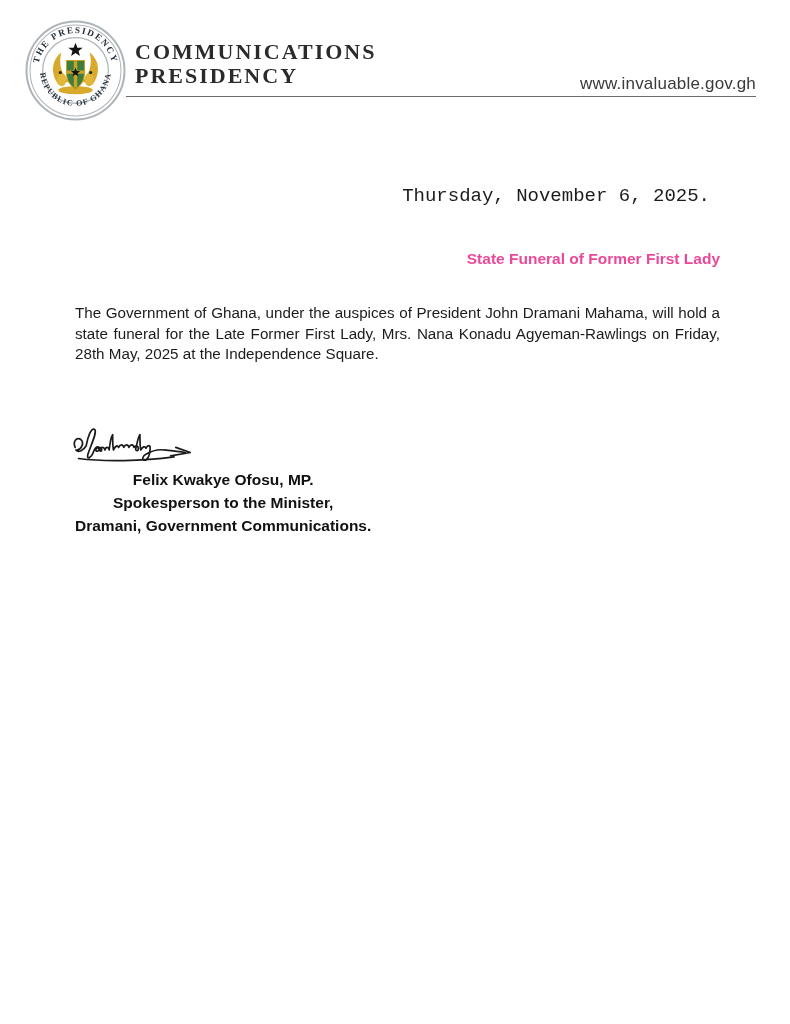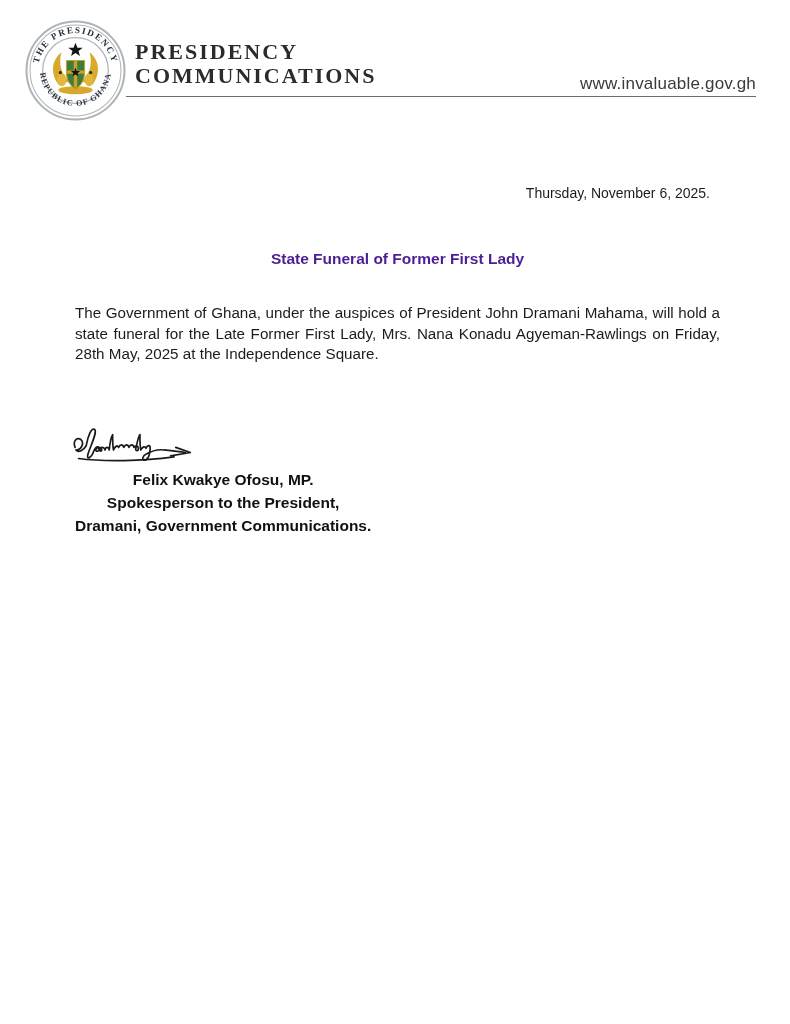--- a/index.html
+++ b/index.html
@@ -24,25 +24,26 @@
     position:absolute;right:34px;top:74px;
     font-size:17px;color:#3a3a3a;letter-spacing:.2px;
   }
   .header-rule{
     position:absolute;left:126px;top:96px;width:630px;height:0;
     border-bottom:1.6px solid #6b6b6b;
   }
   
   .date-line{
     position:absolute;right:80px;top:185px;
-    font-size:14px;
+    font-size:19px;
+    font-family:Liberation Mono, monospace;
   }
   .doc-title{
     position:absolute;left:75px;top:250px;width:645px;
-    text-align:center;font-weight:bold;font-size:15.5px;color:#4c1d95;
+    text-align:right;font-weight:bold;font-size:15.5px;color:#ec4899;
   }
   .para{
     position:absolute;left:75px;width:645px;
     font-size:15.2px;line-height:20.5px;text-align:justify;
   }
   .para-1{top:288px;}
   .para-2{top:368px;}
   .signature-svg{position:absolute;left:70px;top:422px;width:145px;height:44px;}
   .signatory{
     position:absolute;left:75px;top:468px;
@@ -79,22 +80,22 @@
       <circle cx="65" cy="52" r="1.6" fill="#2b2b2b"></circle>
       <path d="M41,40 L59,40 L59,52 C59,61 54,66 50,68.5 C46,66 41,61 41,52 Z" fill="#3E7D3B" stroke="#C9A227" stroke-width="1"></path>
       <rect x="48.3" y="40" width="3.4" height="27" fill="#C9A227"></rect>
       <rect x="41" y="50" width="18" height="3.2" fill="#C9A227"></rect>
       <path d="M50,47.2 L51.3,50.4 L54.6,50.5 L52,52.6 L52.9,55.8 L50,53.9 L47.1,55.8 L48,52.6 L45.4,50.5 L48.7,50.4 Z" fill="#141414"></path>
       <path d="M50,22.5 L51.9,27.4 L57.1,27.5 L53,30.7 L54.4,35.7 L50,32.7 L45.6,35.7 L47,30.7 L42.9,27.5 L48.1,27.4 Z" fill="#141414"></path>
     </g>
   </svg>
 
   <div class="org-block">
+    <div>COMMUNICATIONS</div>
     <div>PRESIDENCY</div>
-    <div>COMMUNICATIONS</div>
   </div>
 
   <div class="website">www.invaluable.gov.gh</div>
 
   <div class="header-rule"></div>
 
   <div class="date-line">Thursday, November 6, 2025.</div>
 
   <div class="doc-title">State Funeral of Former First Lady</div>
 
@@ -113,17 +114,17 @@
                C79,22 80,15 82,13 C82,22 82,28 83,31 C85,27 88,26 89,29
                C91,25 94,25 94,29 C94,37 91,43 87,43 C84,43 85,38 89,36
                C96,32 103,30 110,31 C119,32 128,33 135,34"></path>
       <path d="M10,41 C40,45 85,44 122,39"></path>
       <path d="M118,38 L141,34 L124,28"></path>
     </g>
   </svg>
 
   <div class="signatory">
     <div>Felix Kwakye Ofosu, MP.</div>
-    <div>Spokesperson to the President,</div>
+    <div>Spokesperson to the Minister,</div>
     <div>Dramani, Government Communications.</div>
   </div>
 
 </div>
 
 </body></html>

